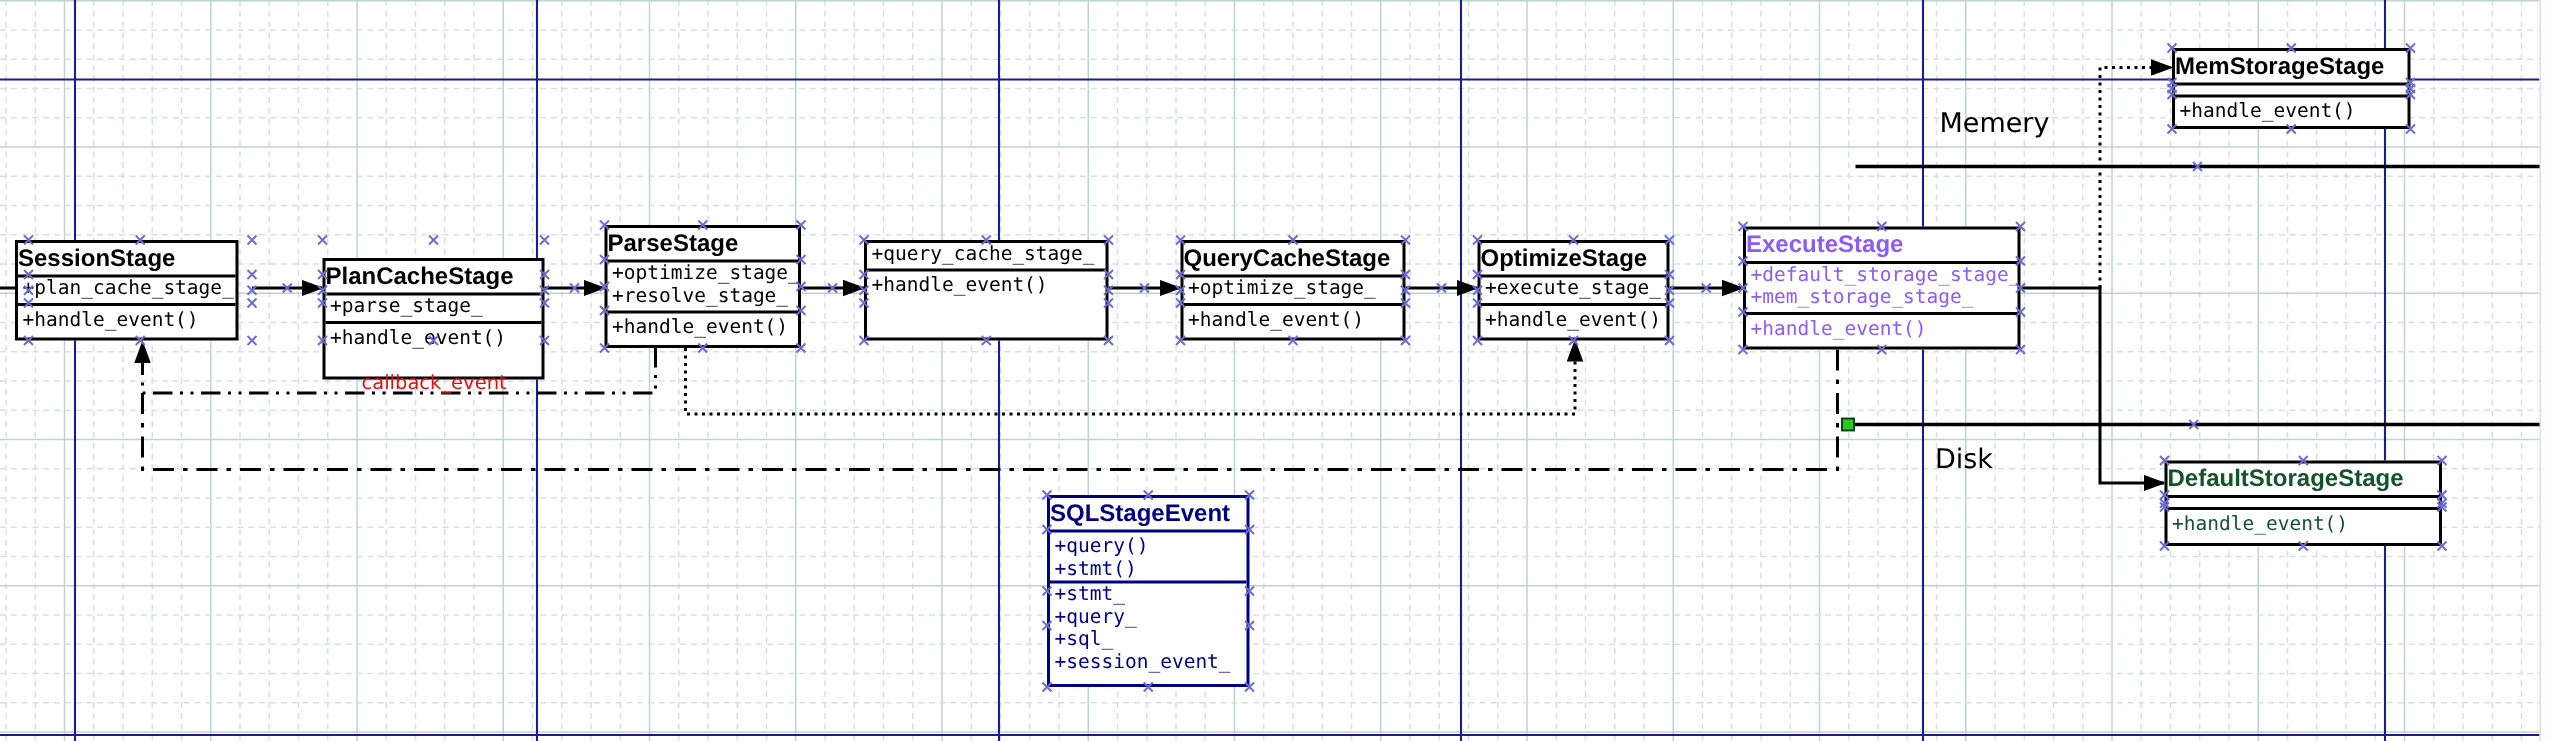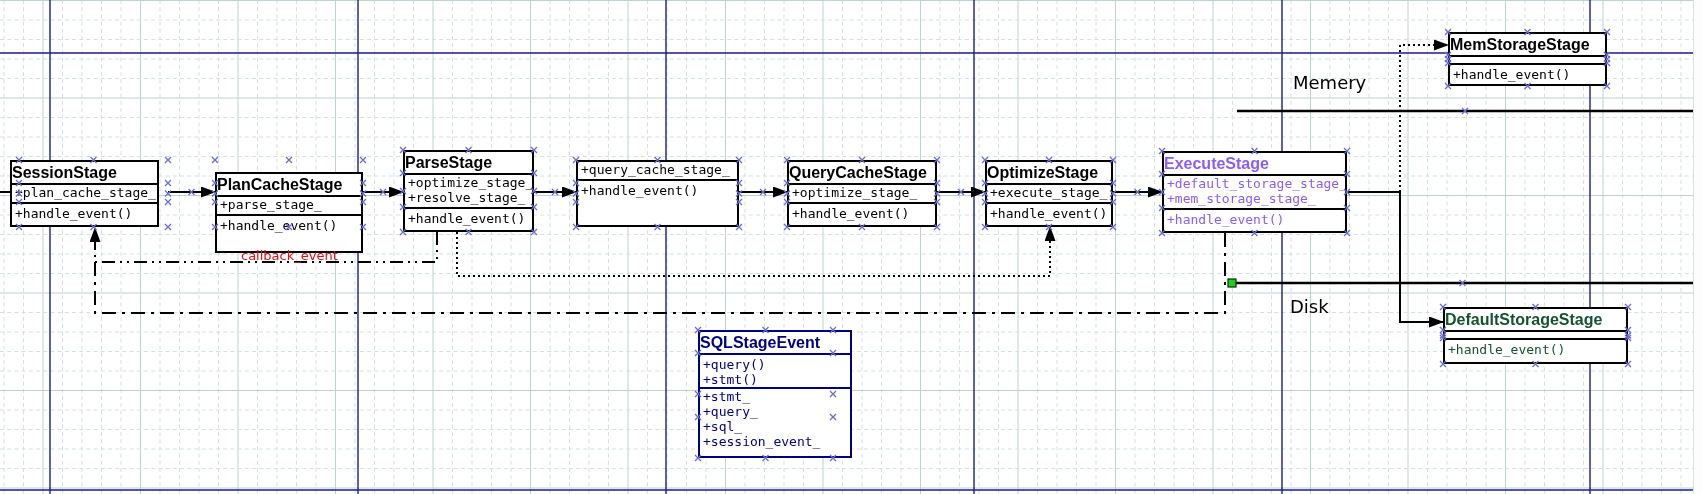--- a/index.html
+++ b/index.html
@@ -250,21 +250,21 @@
           <div class="mline">+handle_event()</div>
         </div>
       </div>
       <div class="node" style="left: 1443px; top: 307px; width: 185px; height: 57px; border-color: rgb(0, 0, 0); color: #14532d;">
         <div class="ttl" style="border-color: rgb(0, 0, 0);">DefaultStorageStage</div>
         <div class="sec" style="border-color: rgb(0, 0, 0); height: 6px;"></div>
         <div class="sec" style="padding-top: 2px;">
           <div class="mline">+handle_event()</div>
         </div>
       </div>
-      <div class="node" style="left: 698px; top: 330px; width: 154px; height: 128px; border-color: rgb(0, 0, 128); color: rgb(0, 0, 128);">
+      <div class="node" style="left: 698px; top: 330px; width: 135px; height: 128px; border-color: rgb(0, 0, 128); color: rgb(0, 0, 128);">
         <div class="ttl" style="border-color: rgb(0, 0, 128);">SQLStageEvent</div>
         <div class="sec" style="padding-top: 2px;">
           <div class="mline">+query()</div>
           <div class="mline">+stmt()</div>
         </div>
         <div class="sec" style="border-color: rgb(0, 0, 128); height: 62px;">
           <div class="mline">+stmt_</div>
           <div class="mline">+query_</div>
           <div class="mline">+sql_</div>
           <div class="mline">+session_event_</div>

